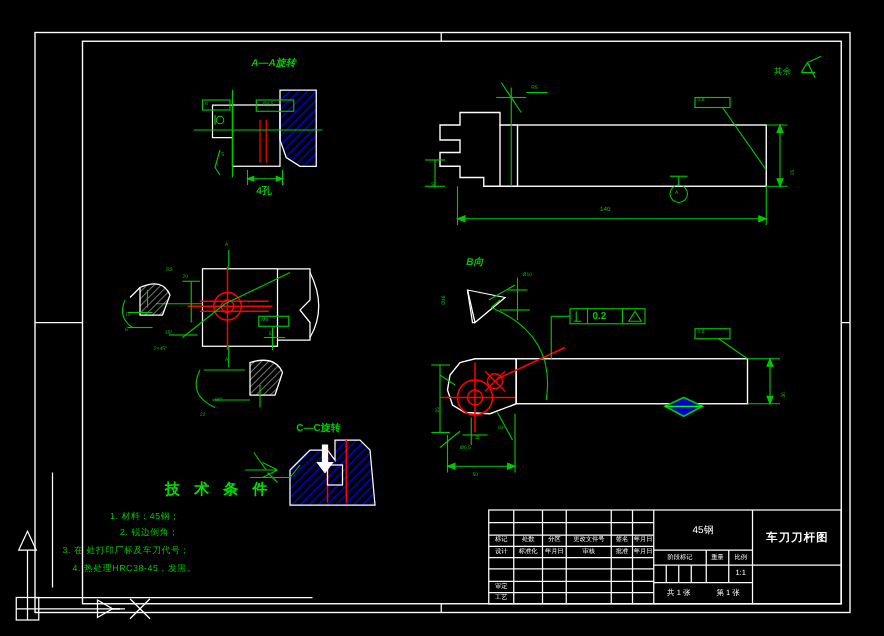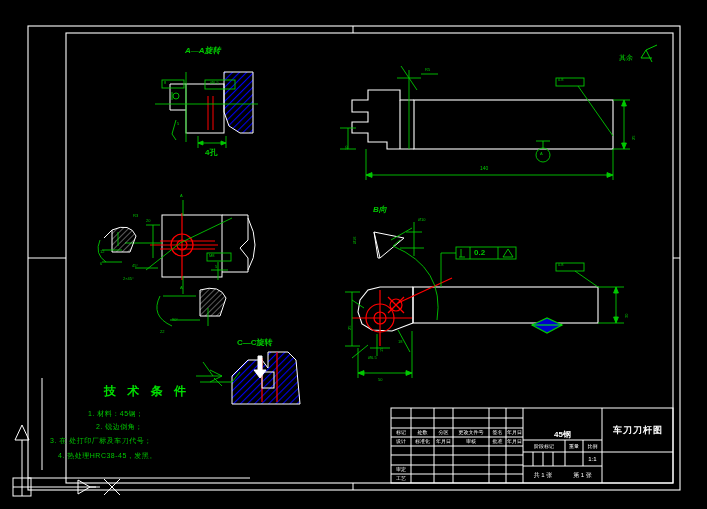--- a/index.html
+++ b/index.html
@@ -5,27 +5,27 @@
 <style>
   html,body{margin:0;padding:0;background:#000;}
   body{width:707px;height:509px;overflow:hidden;
        font-family:"Liberation Sans","DejaVu Sans",sans-serif;}
   #stage{position:relative;width:707px;height:509px;background:#000;}
   svg{position:absolute;left:0;top:0;}
   .lbl{position:absolute;white-space:nowrap;font-size:7px;line-height:1;}
   .g{color:#00c800;}
   .tiny{font-size:5px;} .tiny2{font-size:4px;}
   .vert{transform:rotate(-90deg);transform-origin:0 0;}
-  .tech-title{color:#00e000;font-size:12px;font-weight:bold;letter-spacing:4px;}
+  .tech-title{color:#00e000;font-size:12px;font-weight:bold;letter-spacing:4px;margin-left:28px;}
   .tech-line{color:#00c800;font-size:7px;letter-spacing:.5px;}
   .tb-cell{position:absolute;color:#fff;font-size:5px;display:flex;
            align-items:center;justify-content:center;text-align:center;
            line-height:1;overflow:hidden;}
   .tb-big{font-size:9px;font-weight:bold;letter-spacing:1px;}
-  .tb-mid{font-size:8px;font-weight:bold;margin-top:11px;}
+  .tb-mid{font-size:8px;font-weight:normal;}
 </style>
 </head>
 <body>
 
 <div id="stage">
 
   <svg width="707" height="509">
     <defs>
       <pattern id="hatchB" width="5" height="5" patternTransform="rotate(45)" patternUnits="userSpaceOnUse">
         <line x1="0" y1="0" x2="0" y2="5" stroke="#0000ee" stroke-width="2.2"></line>
@@ -310,21 +310,21 @@
       <line x1="565" y1="440" x2="565" y2="466"></line>
       <line x1="583" y1="440" x2="583" y2="466"></line>
       <line x1="533" y1="452" x2="533" y2="466"></line>
       <line x1="543" y1="452" x2="543" y2="466"></line>
       <line x1="553" y1="452" x2="553" y2="466"></line>
 
       <line x1="602" y1="452" x2="673" y2="452"></line>
     </g>
   </svg>
 
-  <div class="lbl g" style="left:185px;top:47px;font-size:8px;font-style:italic;font-weight:bold;text-align:center;">A—A旋转</div>
+  <div class="lbl g" style="left:201px;top:47px;font-size:8px;font-style:italic;font-weight:bold;text-align:center;">A—A旋转</div>
   <div class="lbl g" style="left:205px;top:149px;font-size:8px;font-weight:bold;">4孔</div>
   <div class="lbl g tiny2" style="left:164px;top:81px;">8</div>
   <div class="lbl g tiny2" style="left:210px;top:81px;">Ø6.5</div>
   <div class="lbl g tiny2" style="left:177px;top:122px;">5</div>
 
   <div class="lbl g" style="left:619px;top:54px;font-size:7px;">其余</div>
 
   <div class="lbl g tiny2" style="left:425px;top:68px;">R5</div>
   <div class="lbl g tiny" style="left:480px;top:166px;">140</div>
   <div class="lbl g tiny2 vert" style="left:632px;top:140px;">25</div>

